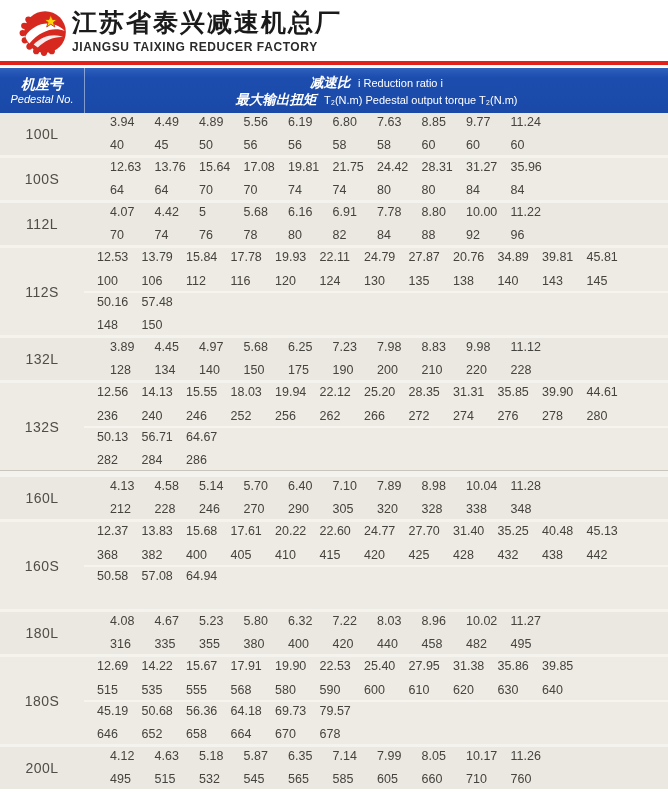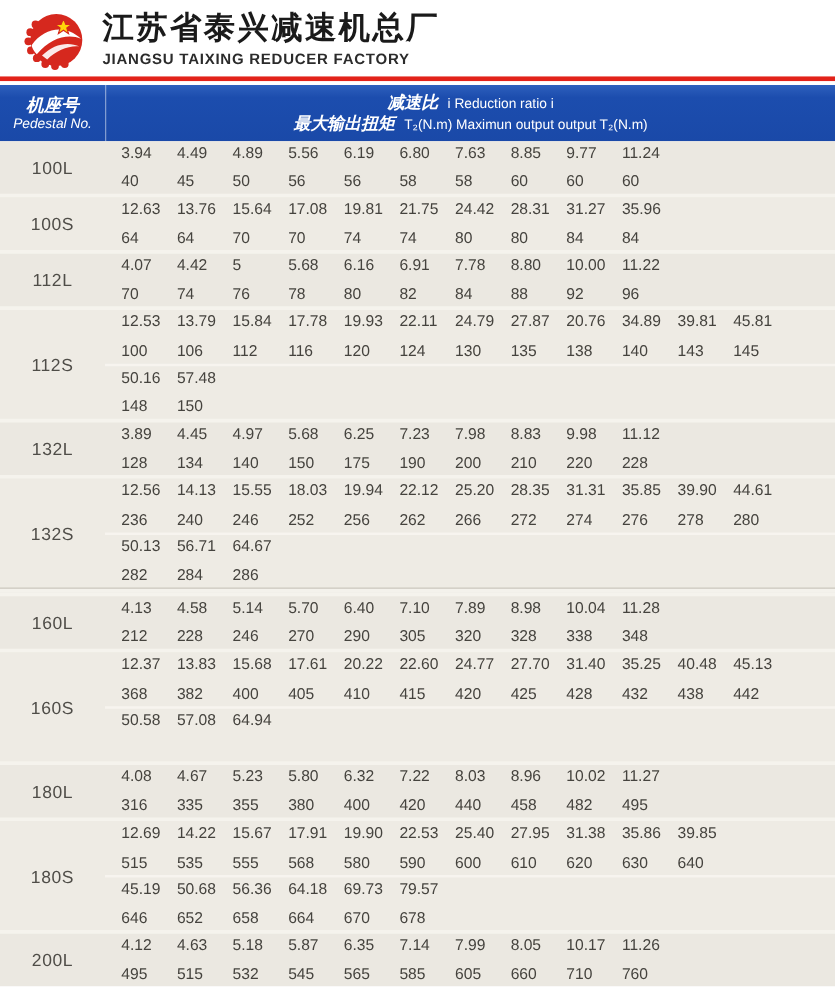--- a/index.html
+++ b/index.html
@@ -2,21 +2,21 @@
 <html><head>
 <meta charset="utf-8">
 <style>
   html,body{margin:0;padding:0;}
   body{background:#888;font-family:"Liberation Sans","DejaVu Sans",sans-serif;}
   .page{position:relative;width:668px;height:792px;background:#ffffff;overflow:hidden;margin:0 auto;}
 
   
   .brand{position:relative;height:61px;background:#fff;}
   .logo{position:absolute;left:18px;top:6px;width:52px;height:52px;}
-  .titles{position:absolute;left:82px;top:7px;}
+  .titles{position:absolute;left:72px;top:7px;}
   .title-cn{font-size:25px;font-weight:bold;color:#1a1a1a;letter-spacing:2px;line-height:30px;white-space:nowrap;}
   .title-en{font-size:12px;font-weight:bold;color:#2b2b2b;letter-spacing:0.6px;margin-top:3px;white-space:nowrap;}
   .red-rule{height:4px;background:#e2221a;}
   .gap{height:3px;background:#fff;}
 
   
   .thead{height:45px;display:flex;color:#fff;background:linear-gradient(#2e60bd 0%,#1c4dae 22%,#1a49a8 100%);}
   .th-left{width:84px;border-right:1px solid rgba(255,255,255,.45);display:flex;flex-direction:column;align-items:center;justify-content:center;}
   .th-left .cn{font-size:14px;font-weight:bold;line-height:16px;font-style:italic;}
   .th-left .en{font-size:11px;line-height:14px;font-style:italic;}
@@ -33,21 +33,21 @@
   .section-divider{height:4px;background:#f4f2ec;border-top:1px solid #c9c5bc;box-sizing:border-box;}
   .glabel{width:84px;display:flex;align-items:center;justify-content:center;
           font-size:14px;color:#4f4d48;letter-spacing:0.5px;}
   .lines{flex:1;display:flex;flex-direction:column;}
   .subrow{flex:1;display:flex;flex-direction:column;justify-content:space-between;padding-left:13px;}
   .subrow + .subrow{border-top:2px solid rgba(248,246,241,.85);}
   .vline{display:flex;line-height:19px;}
   .cell{width:44.5px;font-size:12.5px;color:#45433e;white-space:nowrap;}
 
   
-  .h1{height:42px;} .h2{height:87px;}
+  .h1{height:42px;gap:13px;} .h2{height:87px;}
 </style>
 </head>
 <body>
 
 <div class="page">
 
   <div class="brand">
     <svg class="logo" viewBox="0 0 100 100" aria-hidden="true">
       <g fill="#d6281e">
         <circle cx="52" cy="50" r="40"></circle>
@@ -82,21 +82,21 @@
       <div class="cn">机座号</div>
       <div class="en">Pedestal No.</div>
     </div>
     <div class="th-right">
       <div class="th-line">
         <span class="cn">减速比</span>
         <span class="en">&nbsp;<span>i  Reduction ratio i</span></span>
       </div>
       <div class="th-line">
         <span class="cn">最大输出扭矩</span>
-        <span class="en">&nbsp;<span>T₂(N.m) Maximun output output T₂(N.m)</span></span>
+        <span class="en">&nbsp;<span>T₂(N.m) Pedestal output torque T₂(N.m)</span></span>
       </div>
     </div>
   </div>
 
   <div class="tbody" id="tbody">
       <div class="group h1">
         <div class="glabel">100L</div>
         <div class="lines">
           <div class="subrow">
             <div class="vline">

